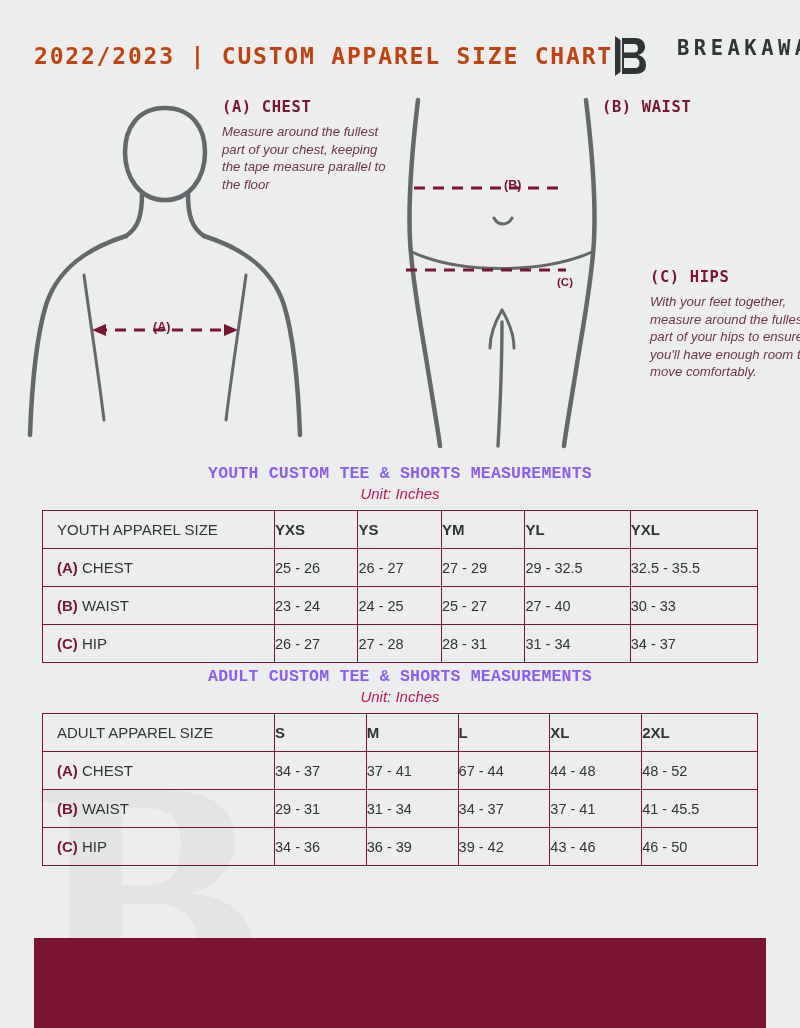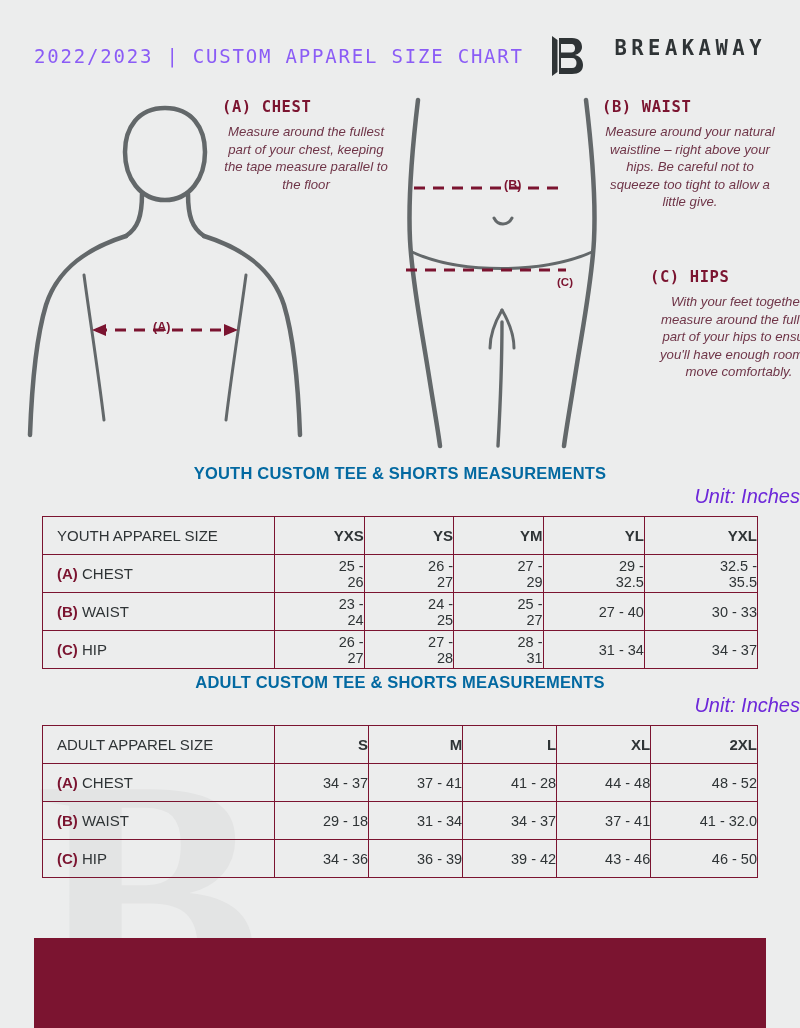--- a/index.html
+++ b/index.html
@@ -36,24 +36,24 @@
   .header {
     position: relative;
     z-index: 2;
     display: flex;
     align-items: center;
     justify-content: space-between;
     padding: 36px 34px 0 34px;
   }
   .header-title {
     font-family: "DejaVu Sans Mono", monospace;
-    font-size: 19px;
-    font-weight: 400;
+    font-size: 23px;
+    font-weight: 700;
     letter-spacing: 1.8px;
-    color: #8b5cf6;
+    color: #c2410c;
     white-space: nowrap;
   }
   .brand {
     display: flex;
     align-items: flex-start;
     gap: 30px;
   }
   .brand-mark {
     width: 34px;
     height: 40px;
@@ -87,21 +87,20 @@
     font-weight: 700;
     letter-spacing: 0.6px;
     color: #7b1430;
     margin-bottom: 7px;
   }
   .callout p {
     font-size: 13.2px;
     line-height: 1.33;
     font-style: italic;
     color: #6f3548;
-    text-align: center;
   }
   .callout-a { left: 222px; top: 8px; width: 168px; }
   .callout-b { left: 602px; top: 8px; width: 176px; }
   .callout-c { left: 602px; top: 178px; width: 178px; margin-left: 48px; }
 
   .meas-label {
     position: absolute;
     font-size: 12.5px;
     font-weight: 700;
     color: #7b1430;
@@ -112,45 +111,44 @@
   .section {
     position: relative;
     z-index: 2;
     margin-top: 4px;
   }
   .table-title {
     text-align: center;
     font-size: 16.5px;
     font-weight: 700;
     letter-spacing: 0.2px;
-    color: #0369a1;
-    font-family: Liberation Sans, sans-serif;
+    color: #8b5cf6;
+    font-family: Liberation Mono, monospace;
   }
   .table-unit {
-    text-align: right;
-    font-size: 20px;
+    text-align: center;
+    font-size: 15px;
     font-style: italic;
-    color: #6d28d9;
+    color: #be185d;
     margin-top: 2px;
     margin-bottom: 8px;
   }
   table {
     border-collapse: collapse;
     width: 716px;
     margin: 0 auto;
     background: transparent;
   }
   table th, table td {
     border: 1px solid #7b1430;
     height: 38px;
-    text-align: right;
+    text-align: left;
     font-size: 14.5px;
     color: #2f3436;
     font-weight: 400;
-    padding-left: 44px;
   }
   table thead th {
     font-weight: 700;
     font-size: 15px;
   }
   table thead th.rowhead {
     text-align: left;
     padding-left: 14px;
     font-weight: 400;
     font-size: 15px;
@@ -251,21 +249,20 @@
       <div class="meas-label" style="left:167px; top:186px; font-size:11.5px;">(C)</div>
     </div>
 
     <div class="callout callout-a">
       <h3>(A) CHEST</h3>
       <p>Measure around the fullest part of your chest, keeping the tape measure parallel to the floor</p>
     </div>
 
     <div class="callout callout-b">
       <h3>(B) WAIST</h3>
-      <p>Measure around your natural waistline – right above your hips. Be careful not to squeeze too tight to allow a little give.</p>
     </div>
 
     <div class="callout callout-c">
       <h3>(C) HIPS</h3>
       <p>With your feet together, measure around the fullest part of your hips to ensure you'll have enough room to move comfortably.</p>
     </div>
   </div>
 
   <div class="section">
     <div class="table-title">YOUTH CUSTOM TEE &amp; SHORTS MEASUREMENTS</div>
@@ -350,34 +347,34 @@
         </tr>
       </thead>
       <tbody>
         <tr>
           <td class="rowhead">
             <span class="tag">(A) </span>
             <span>CHEST</span>
           </td>
           <td>34 - 37</td>
           <td>37 - 41</td>
-          <td>41 - 28</td>
+          <td>67 - 44</td>
           <td>44 - 48</td>
           <td>48 - 52</td>
         </tr>
         <tr>
           <td class="rowhead">
             <span class="tag">(B) </span>
             <span>WAIST</span>
           </td>
-          <td>29 - 18</td>
+          <td>29 - 31</td>
           <td>31 - 34</td>
           <td>34 - 37</td>
           <td>37 - 41</td>
-          <td>41 - 32.0</td>
+          <td>41 - 45.5</td>
         </tr>
         <tr>
           <td class="rowhead">
             <span class="tag">(C) </span>
             <span>HIP</span>
           </td>
           <td>34 - 36</td>
           <td>36 - 39</td>
           <td>39 - 42</td>
           <td>43 - 46</td>

